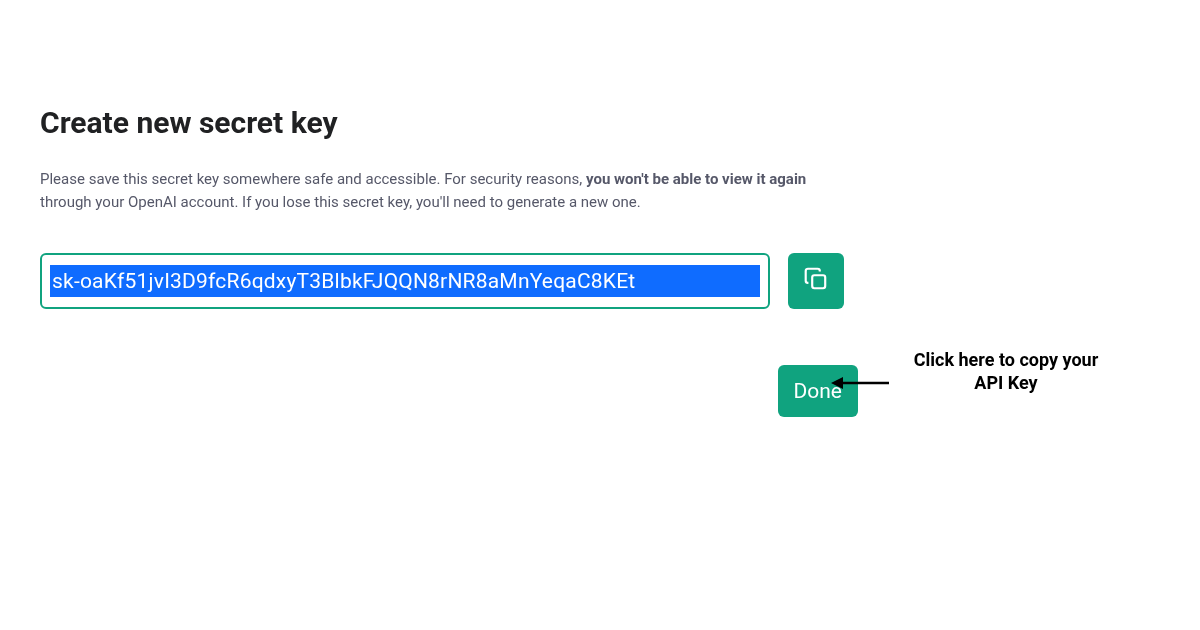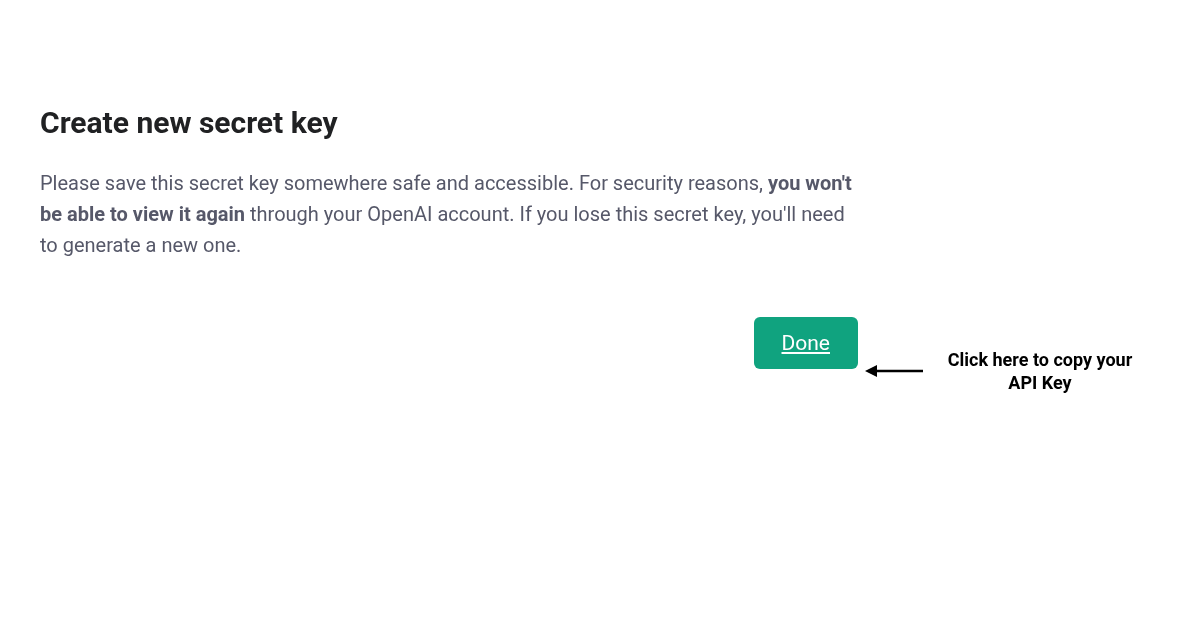--- a/index.html
+++ b/index.html
@@ -16,21 +16,21 @@
       top: 105px;
       width: 820px;
     }
     .title {
       font-size: 30px;
       font-weight: 700;
       color: #202123;
       margin-bottom: 28px;
     }
     .description {
-      font-size: 20px;
+      font-size: 15px;
       color: #565869;
       line-height: 1.55;
       margin-bottom: 38px;
     }
     .description .bold {
       font-weight: 700;
       color: #565869;
     }
     .input-row {
       display: flex;
@@ -80,31 +80,30 @@
       display: flex;
       justify-content: flex-end;
       width: 818px;
     }
     .done-btn {
       background: #10a37f;
       color: #ffffff;
       border: none;
       border-radius: 6px;
       font-size: 21px;
-      padding: 14px 28px;
+      padding: 14px 16px;
       cursor: pointer;
       font-family: inherit;
-      text-decoration: underline;
     }
     .annotation {
       position: absolute;
-      left: 865px;
+      left: 831px;
       top: 348px;
       display: flex;
-      align-items: center;
+      align-items: flex-end;
       gap: 10px;
     }
     .arrow {
       width: 60px;
       height: 24px;
     }
     .arrow svg {
       width: 100%;
       height: 100%;
     }
@@ -120,20 +119,33 @@
 </head>
 <body>
 
 <div class="dialog">
   <h1 class="title">Create new secret key</h1>
 
   <p class="description">
     <span>Please save this secret key somewhere safe and accessible. For security reasons, </span><span class="bold">you won't be able to view it again</span><span> through your OpenAI account. If you lose this secret key, you'll need to generate a new one.</span>
   </p>
 
+  <div class="input-row">
+    <div class="key-input-wrap">
+      <input class="key-input" type="text" readonly="" value="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" style="">
+    </div>
+    <button class="copy-btn">
+      <span>
+        <svg viewBox="0 0 24 24">
+          <rect x="8.5" y="8.5" width="12" height="12" rx="2"></rect>
+          <path d="M5 15.5 H4.5 a2 2 0 0 1 -2 -2 V4.5 a2 2 0 0 1 2 -2 H13.5 a2 2 0 0 1 2 2 V5"></path>
+        </svg>
+      </span>
+    </button>
+  </div>
 
   <div class="done-row">
     <button class="done-btn">Done</button>
   </div>
 </div>
 
 <div class="annotation">
   <span class="arrow">
     <svg viewBox="0 0 60 24">
       <line x1="58" y1="12" x2="6" y2="12" stroke="#000" stroke-width="2.5"></line>

